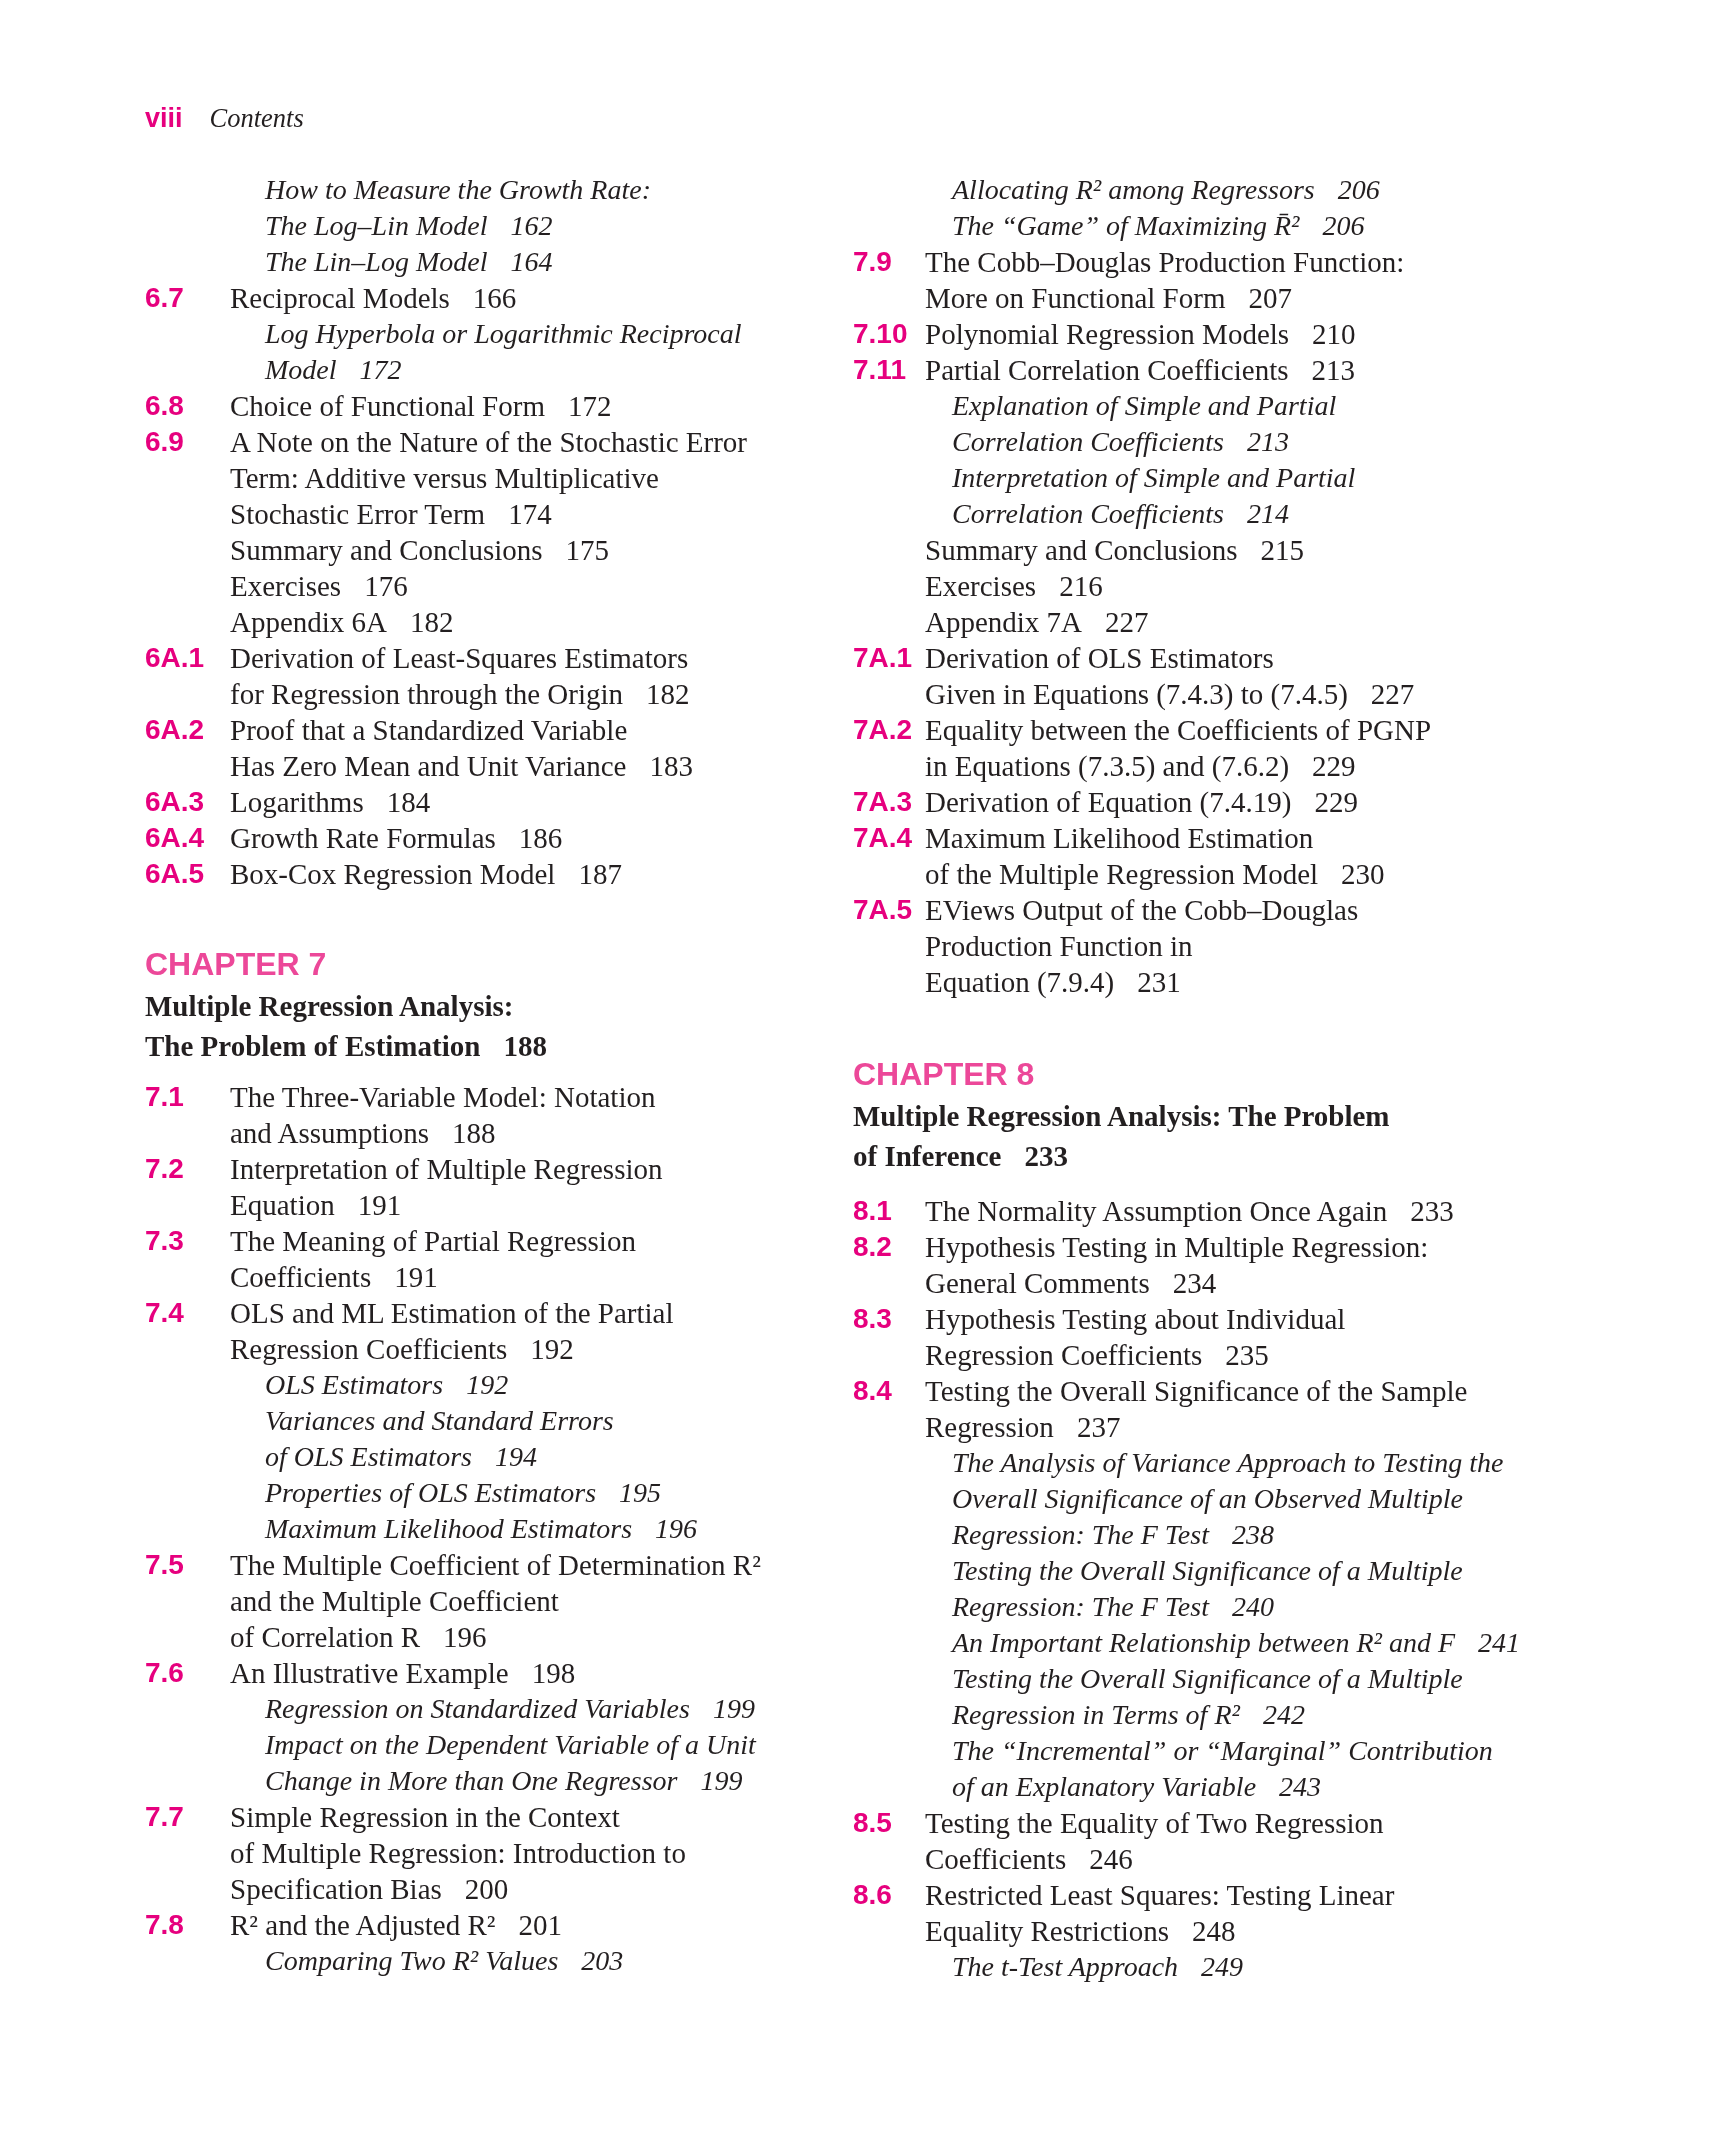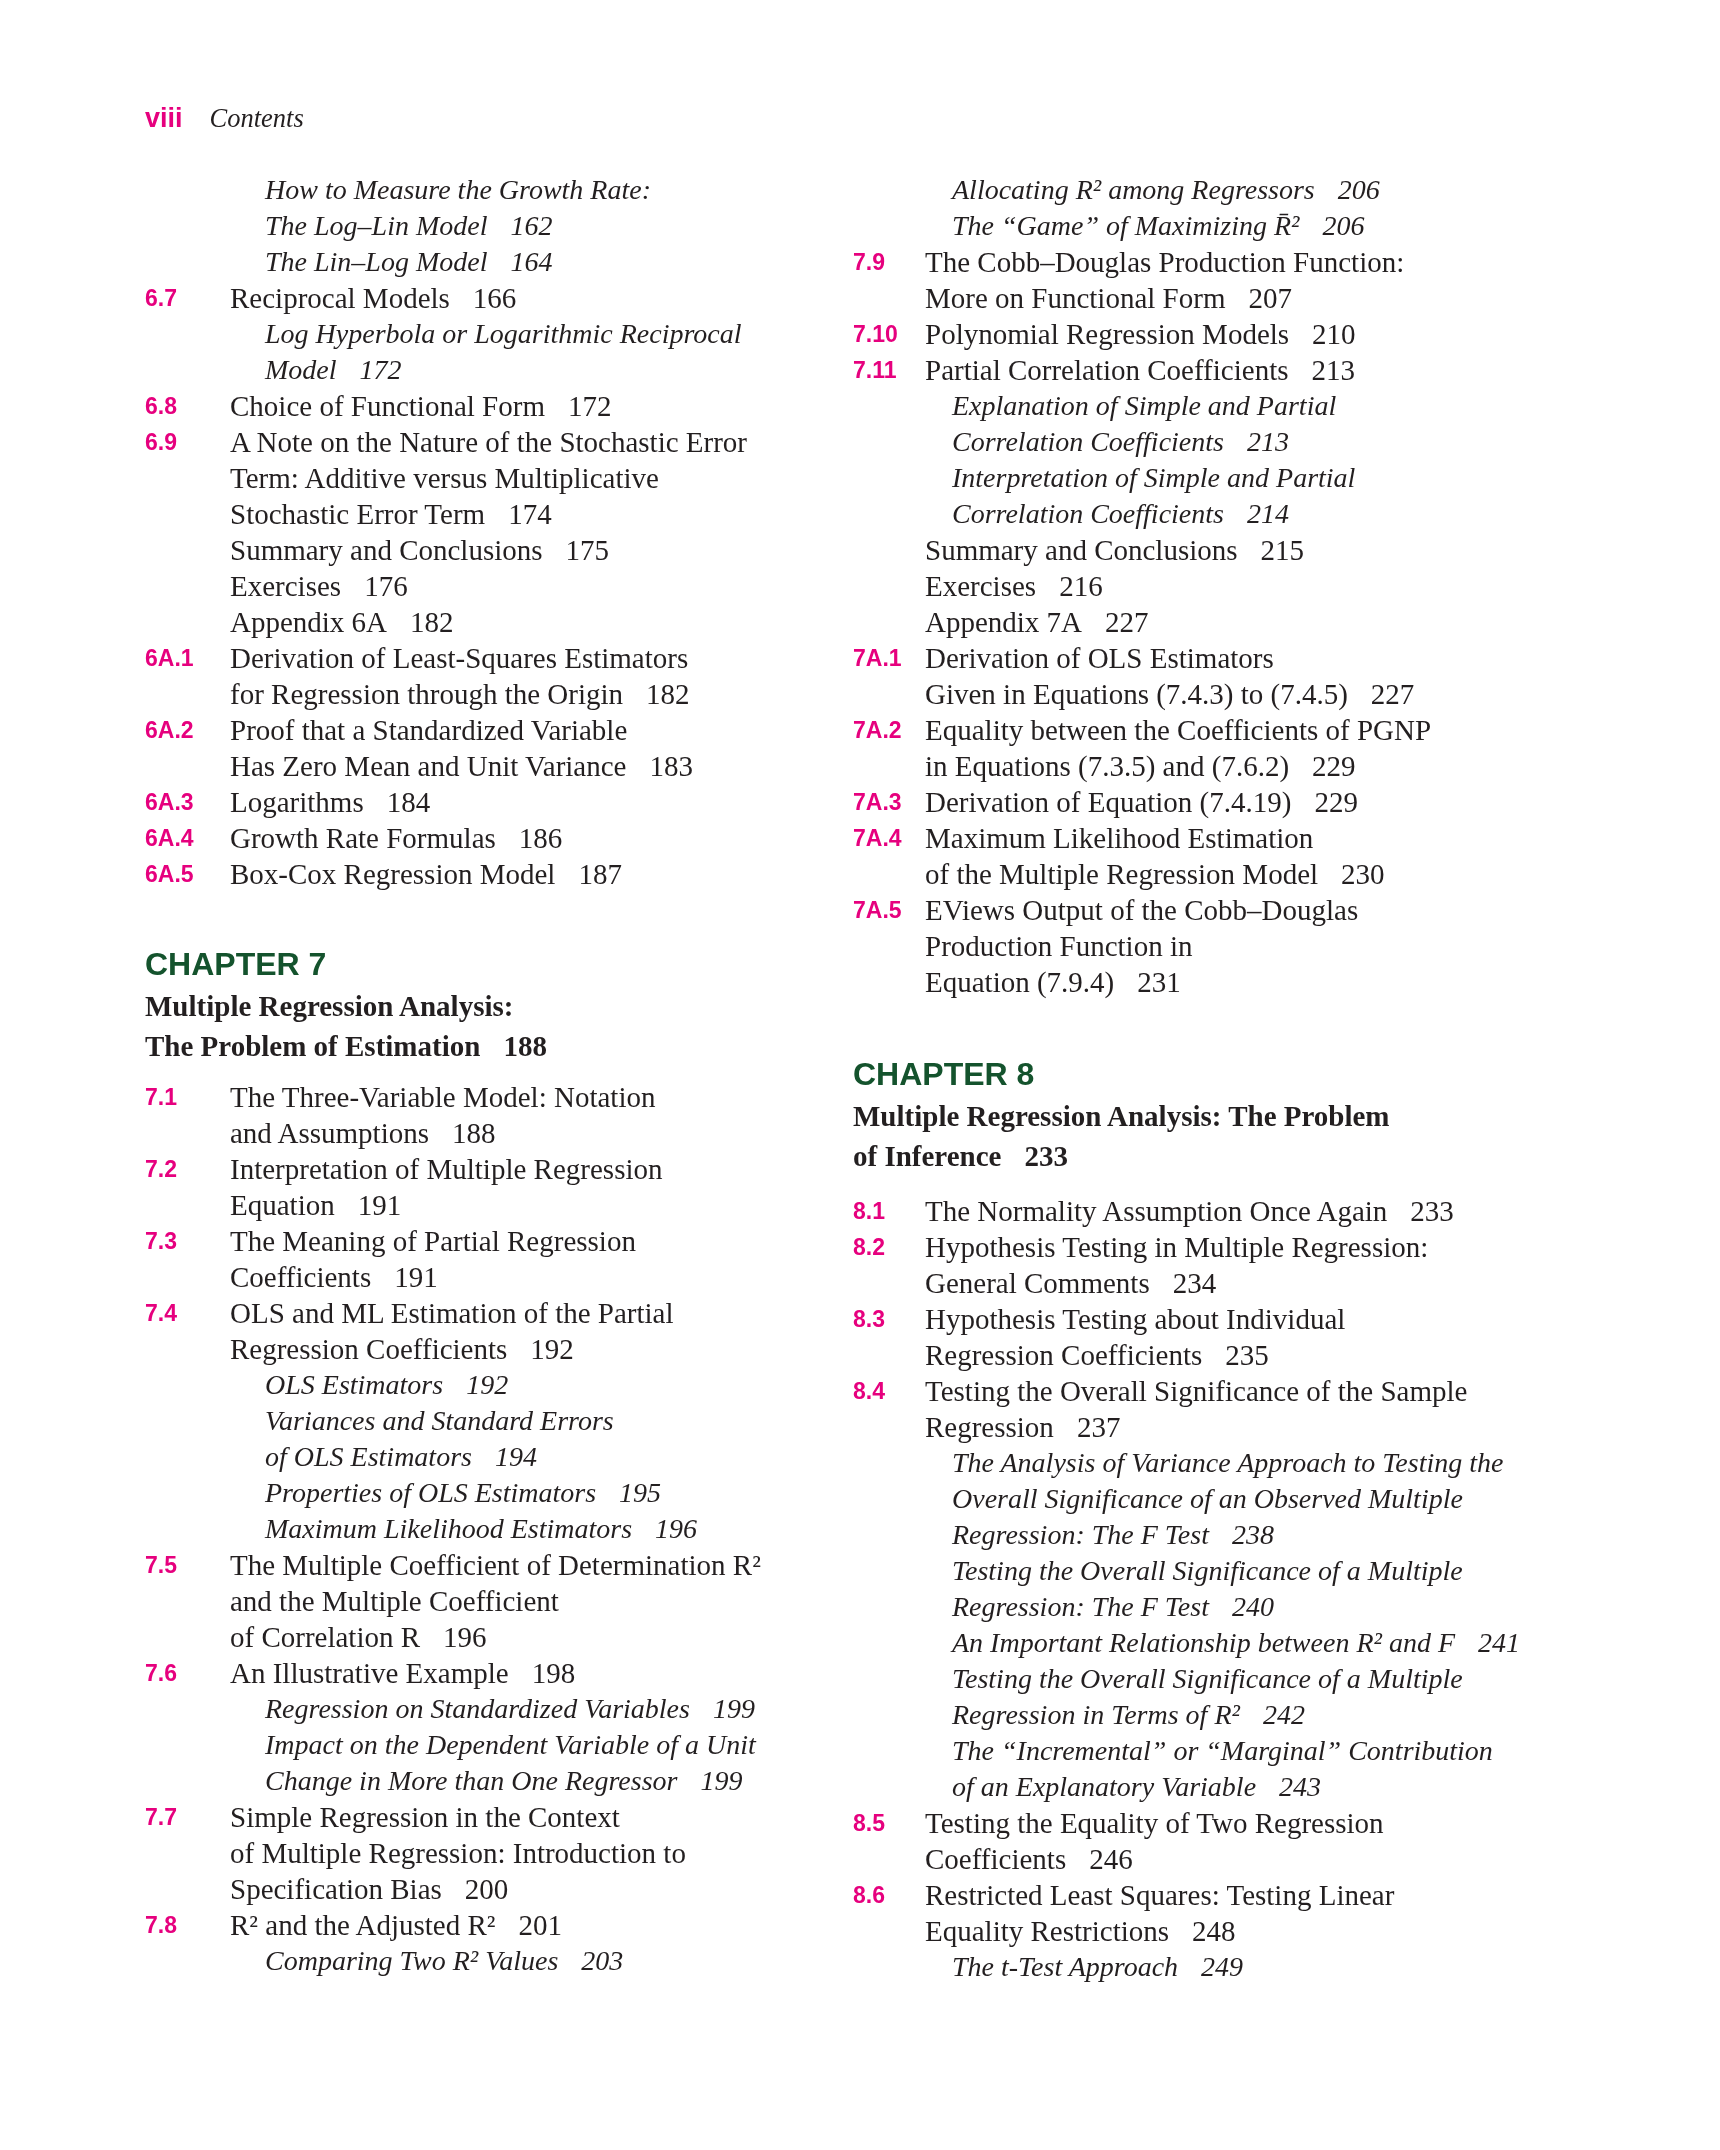--- a/index.html
+++ b/index.html
@@ -17,35 +17,35 @@
   .header-title { font-style:italic; font-size:26.5px; margin-left:27px; color:#231f20; }
 
   .col { position:absolute; top:172px; width:832px; }
   #col-left  { left:145px; }
   #col-right { left:853px; }
 
   .row { position:relative; height:36px; white-space:nowrap; font-size:29px; }
   .row .num {
     position:absolute; left:0; top:0; line-height:36px;
     font-family:"Liberation Sans","DejaVu Sans",sans-serif;
-    font-weight:700; font-size:23px; color:#e6007e;
+    font-weight:700; font-size:28px; color:#e6007e;
   }
   .row .txt { display:inline-block; line-height:36px; }
   .row .pg  { margin-left:23px; }
 
   .row.entry { padding-left:85px; }
   #col-right .row.entry { padding-left:72px; }
 
   .row.sub { padding-left:120px; font-style:italic; font-size:28px; }
   #col-right .row.sub { padding-left:99px; }
 
   .row.chapter {
     height:44px; line-height:44px; padding-left:0;
     font-family:"Liberation Sans","DejaVu Sans",sans-serif;
-    font-weight:700; font-size:32px; color:#14532d;
+    font-weight:700; font-size:32px; color:#ec4899;
   }
   .row.title {
     height:40px; line-height:40px; padding-left:0;
     font-weight:700; font-size:29px;
   }
   .spacer { width:100%; }
 </style>
 </head>
 <body>
 

